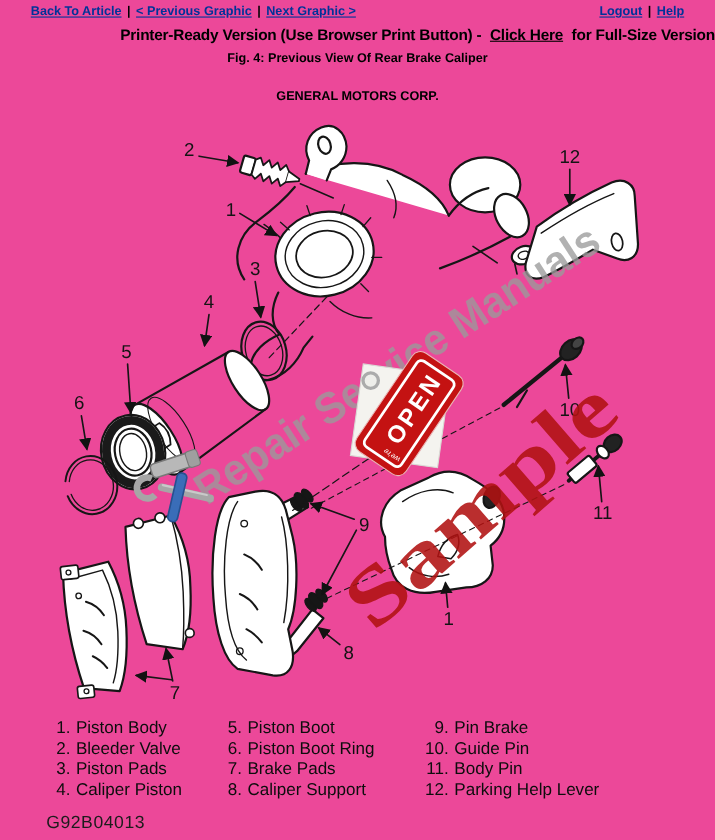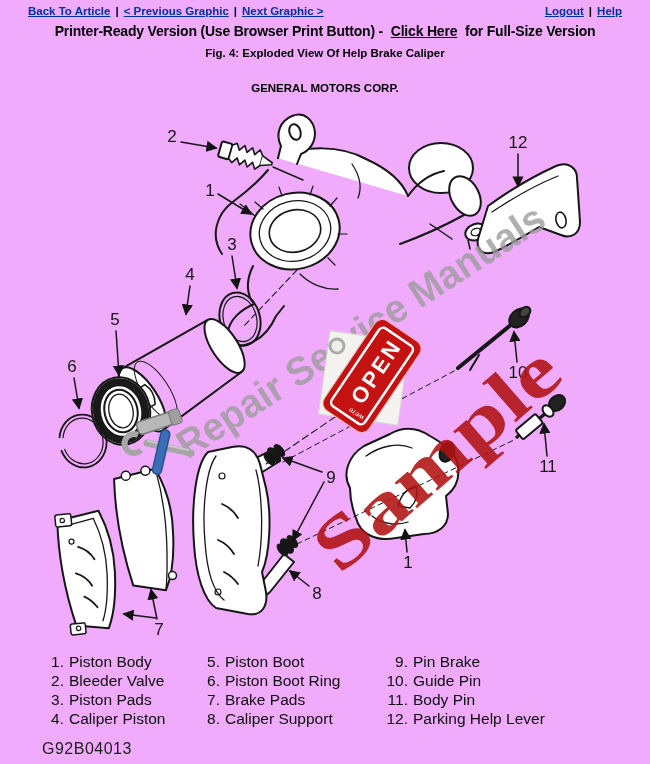--- a/index.html
+++ b/index.html
@@ -1,27 +1,27 @@
 <!DOCTYPE html>
 <html><head>
 <meta charset="utf-8">
 <style>
   html,body{margin:0;padding:0;background:#fff;}
-  #page{position:relative;width:650px;height:764px;background:#f0abfc;overflow:hidden;
+  #page{position:relative;width:650px;height:764px;background:#ec4899;overflow:hidden;
         font-family:"Liberation Sans","DejaVu Sans",sans-serif;color:#000;}
 
   
   .nav{position:absolute;top:5px;left:28px;right:28px;display:flex;
        justify-content:space-between;font-size:11.5px;font-weight:bold;}
   .nav .grp{display:flex;align-items:baseline;}
   .nav a{color:#003399;text-decoration:underline;cursor:pointer;white-space:nowrap;}
   .nav .sep{color:#000;margin:0 5px;text-decoration:none;}
 
   
-  .heading{position:absolute;top:23px;left:0;width:650px;text-align:center;
+  .heading{position:absolute;top:23px;left:0;width:650px;text-align:right;
            font-size:14px;font-weight:bold;letter-spacing:-0.2px;white-space:nowrap;}
   .heading .hlink{text-decoration:underline;margin:0 4px;cursor:pointer;}
   .figcap{position:absolute;top:47px;left:0;width:650px;text-align:center;
           font-size:11.5px;font-weight:bold;}
   .company{position:absolute;top:62px;left:0;width:650px;text-align:center;
            font-size:11.5px;font-weight:bold;margin-top:20px;}
 
   
   svg.diagram{position:absolute;top:84px;left:0;}
 
@@ -55,21 +55,21 @@
       <span class="sep">|</span>
       <a>Help</a>
     </div>
   </div>
 
   <div class="heading">
     <span>Printer-Ready Version (Use Browser Print Button) -</span>
     <span class="hlink">Click Here</span>
     <span>for Full-Size Version</span>
   </div>
-  <div class="figcap">Fig. 4: Exploded View Of Help Brake Caliper</div>
+  <div class="figcap">Fig. 4: Previous View Of Rear Brake Caliper</div>
   <div class="company">GENERAL MOTORS CORP.</div>
 
   <svg class="diagram" width="650" height="565" viewBox="0 0 650 565">
     <defs>
       <marker id="ah" viewBox="0 0 10 10" refX="8.5" refY="5" markerWidth="7.5" markerHeight="7.5" orient="auto-start-reverse">
         <path d="M0,0 L10,5 L0,10 z" fill="#121212"></path>
       </marker>
     </defs>
 
     <g fill="none" stroke="#161616" stroke-width="2" stroke-linecap="round" stroke-linejoin="round">

